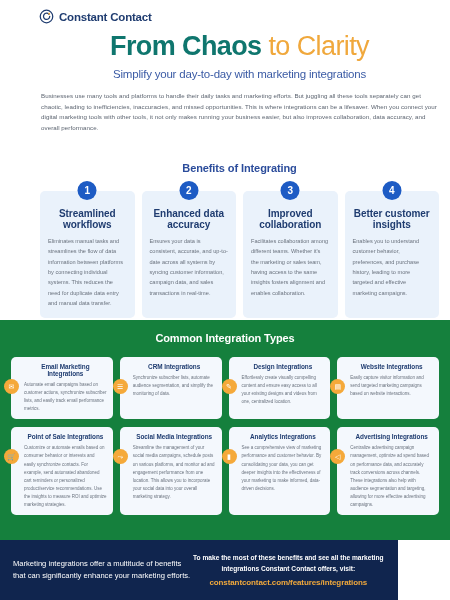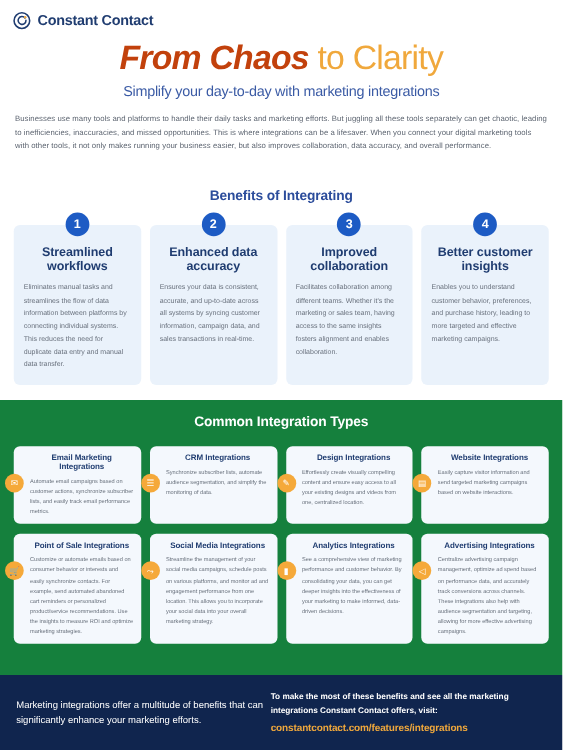--- a/index.html
+++ b/index.html
@@ -2,31 +2,31 @@
 <html><head>
 <meta charset="utf-8">
 <style>
   * { box-sizing: border-box; margin: 0; padding: 0; }
   html, body {
     width: 450px; height: 600px;
     font-family: "Liberation Sans", sans-serif;
     background: #ffffff;
     overflow: hidden;
   }
-  .page { position: relative; width: 450px; height: 600px; background: #fff; }
+  .page { position: relative; width: 450px; height: 600px; background: #fff; padding-left: 29px; }
 
   
   .logo-row { display: flex; align-items: center; gap: 5px; padding: 9px 0 0 10px; }
   .logo-mark { width: 15px; height: 15px; flex: 0 0 15px; }
   .logo-text { font-size: 11.5px; font-weight: bold; color: #1F3C70; letter-spacing: -0.2px; }
 
   
   .hero { text-align: center; padding: 8px 18px 0; }
   .hero-title { font-size: 27px; font-weight: bold; letter-spacing: -0.6px; line-height: 1.1; }
-  .t-blue { color: #c2410c; font-style: italic; }
+  .t-blue { color: #0f766e; }
   .t-gold { color: #F0A83C; font-weight: normal; margin-top: 28px; }
   .hero-sub { font-size: 11.5px; color: #3B5BA5; margin-top: 6px; letter-spacing: -0.2px; }
   .intro { font-size: 6.2px; color: #5C6470; line-height: 1.75; text-align: left;
            padding: 11px 12px 0; letter-spacing: 0.05px; }
 
   
   .sec-title { text-align: center; font-size: 11px; font-weight: bold; color: #2B4C9B;
                margin-top: 28px; letter-spacing: -0.1px; }
   .benefits { display: flex; gap: 7px; padding: 0 11px; margin-top: 17px; }
   .bcard { position: relative; flex: 1; background: #EAF2FB; border-radius: 5px;
@@ -48,24 +48,24 @@
   .icard { position: relative; background: #F4F8FD; border-radius: 5px;
            padding: 6px 6px 6px 13px; min-height: 62px; }
   .icard h4 { font-size: 6.4px; color: #1F3C70; font-weight: bold; text-align: center;
               margin-bottom: 4px; letter-spacing: -0.05px; }
   .icard p { font-size: 4.5px; color: #6A727E; line-height: 1.8; }
   .ic-icon { position: absolute; left: -7px; top: 22px; width: 15px; height: 15px;
              border-radius: 50%; background: #F5A93A; display: flex; align-items: center;
              justify-content: center; color: #fff; font-size: 7px; }
 
   
-  .footer { position: absolute; left: 0; top: 540px; width: 450px; height: 60px;
+  .footer { position: absolute; left: 0; top: 540px; width: 398px; height: 60px;
             background: #10254E; display: flex; align-items: center; padding: 0 13px; }
   .f-left { width: 48%; font-size: 7.6px; color: #fff; line-height: 1.6; font-weight: 500; }
-  .f-right { width: 52%; text-align: left; }
+  .f-right { width: 52%; text-align: center; }
   .f-right p { font-size: 6.6px; color: #fff; line-height: 1.6; font-weight: bold; }
   .f-url { font-size: 8px; color: #F0A83C; font-weight: bold; margin-top: 4px;
            letter-spacing: -0.1px; }
 </style>
 </head>
 <body>
 
 <div class="page">
 
   <div class="logo-row">

